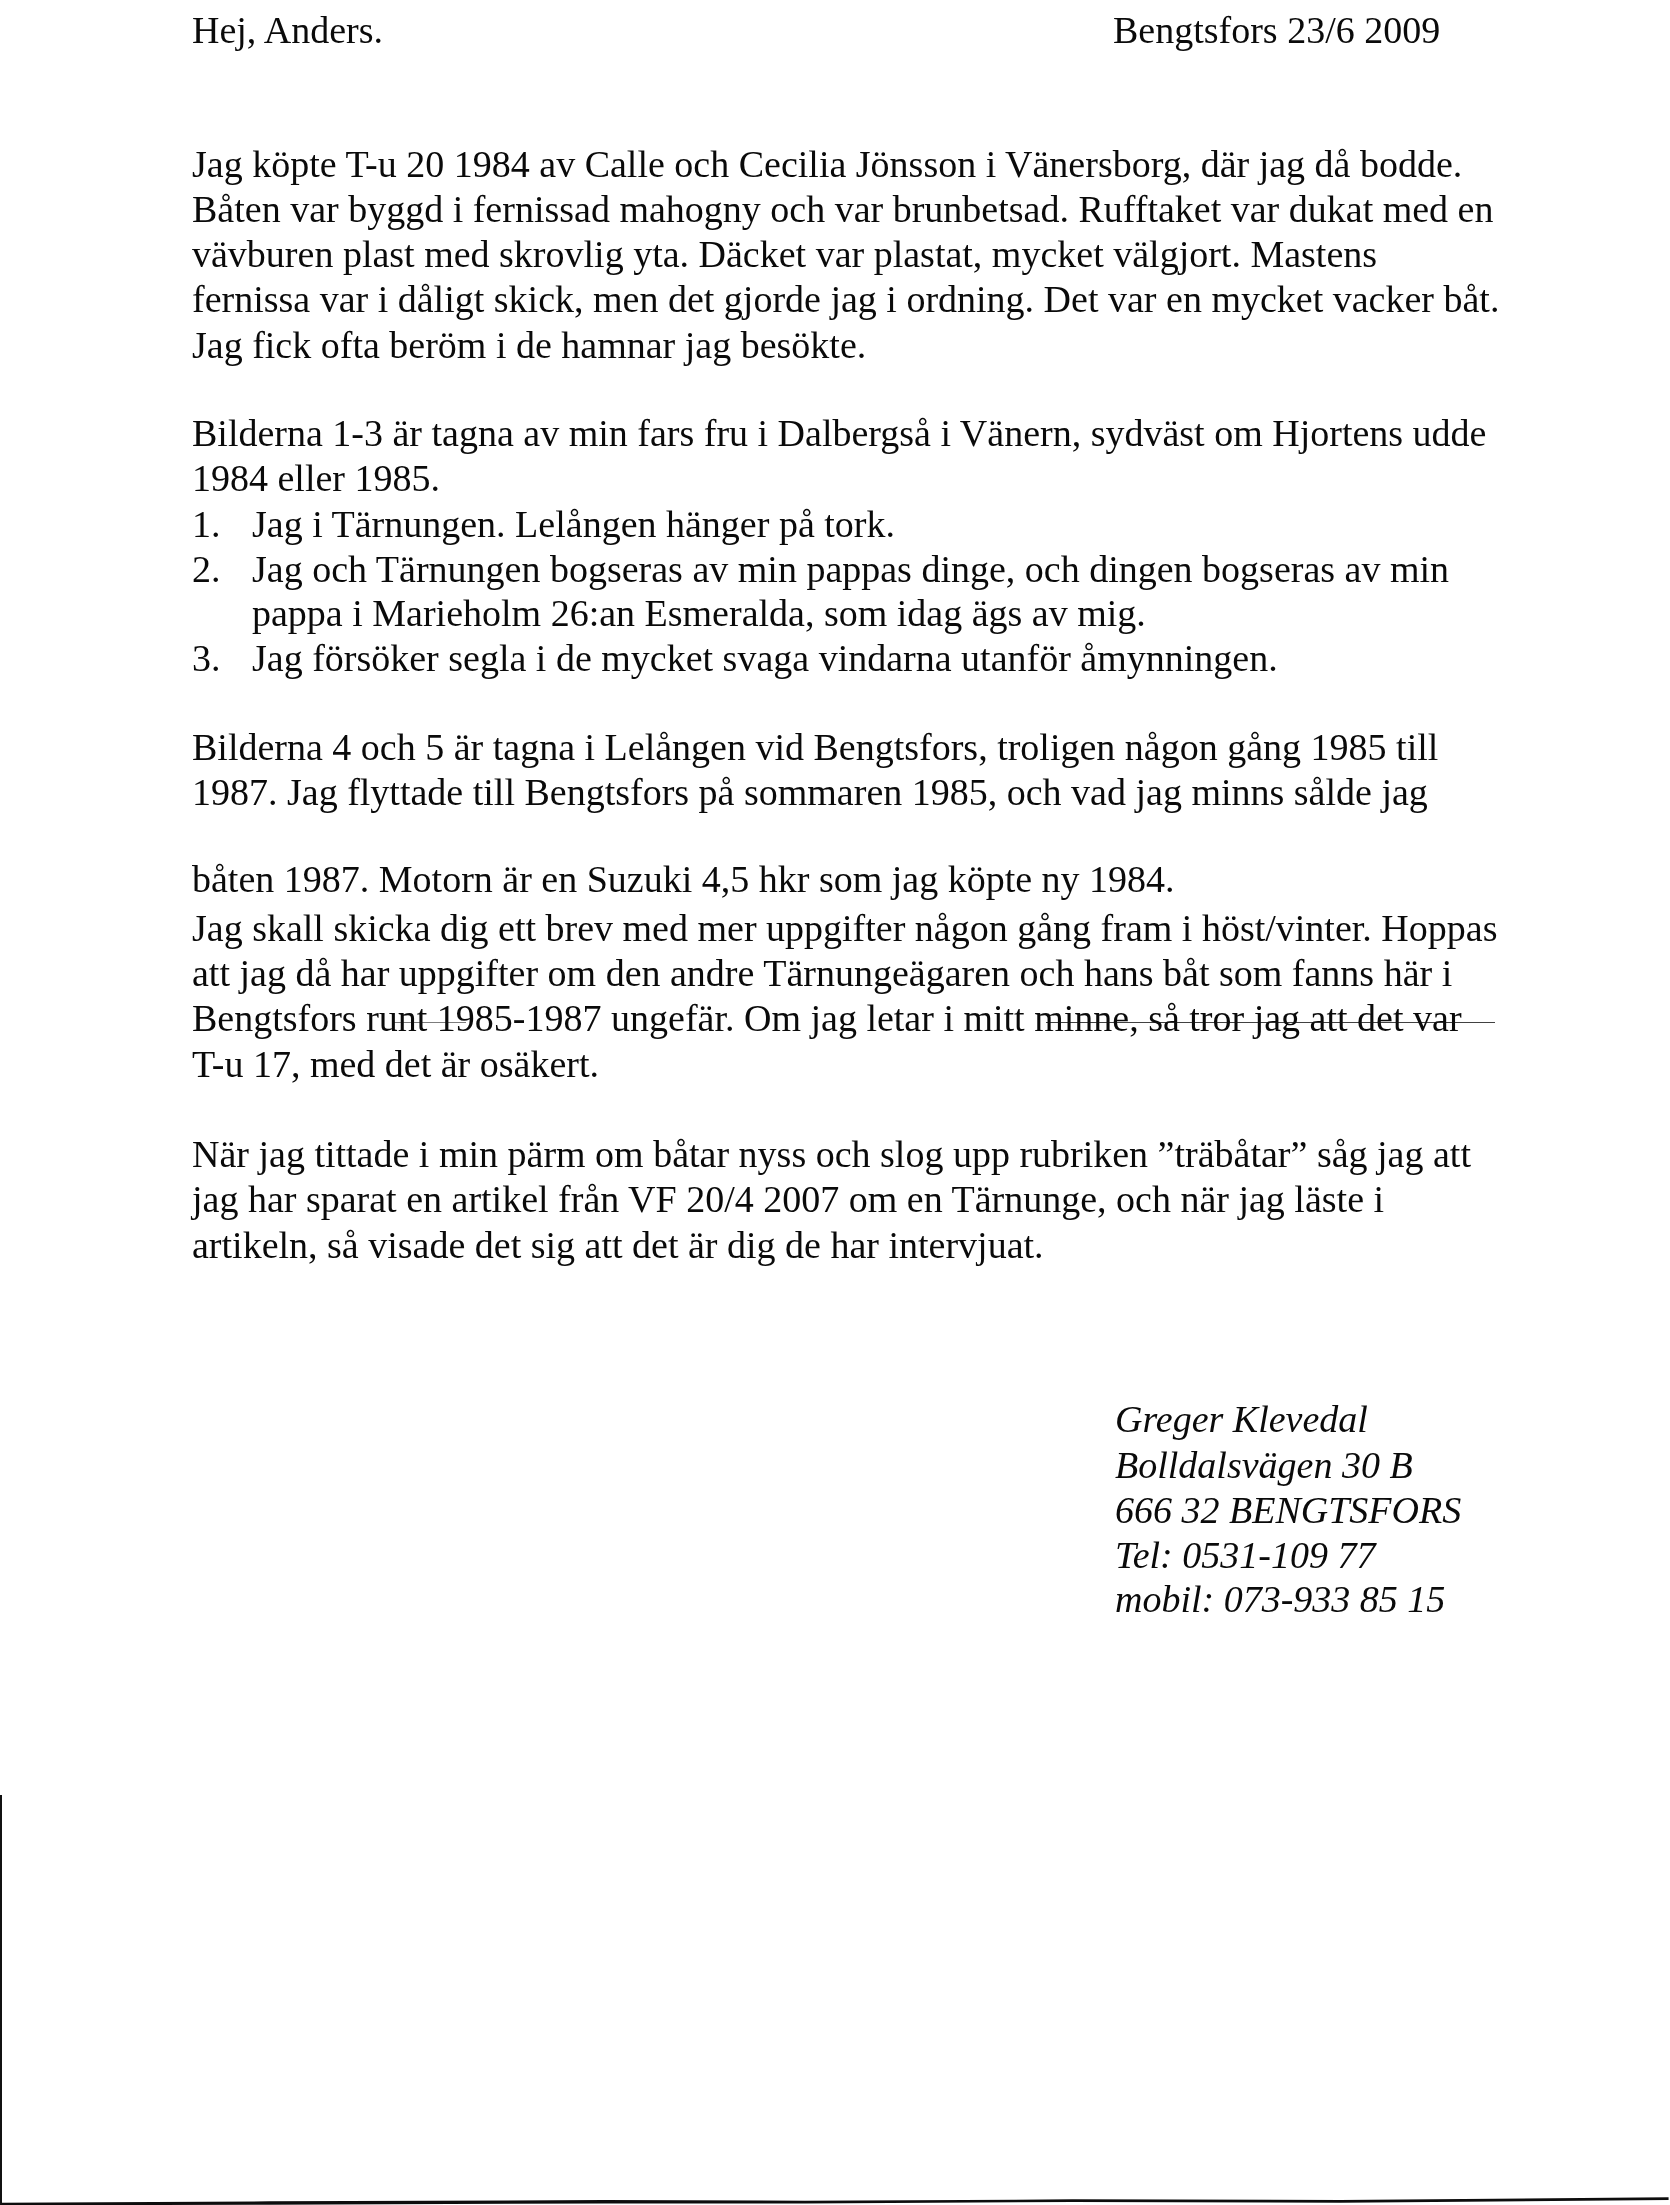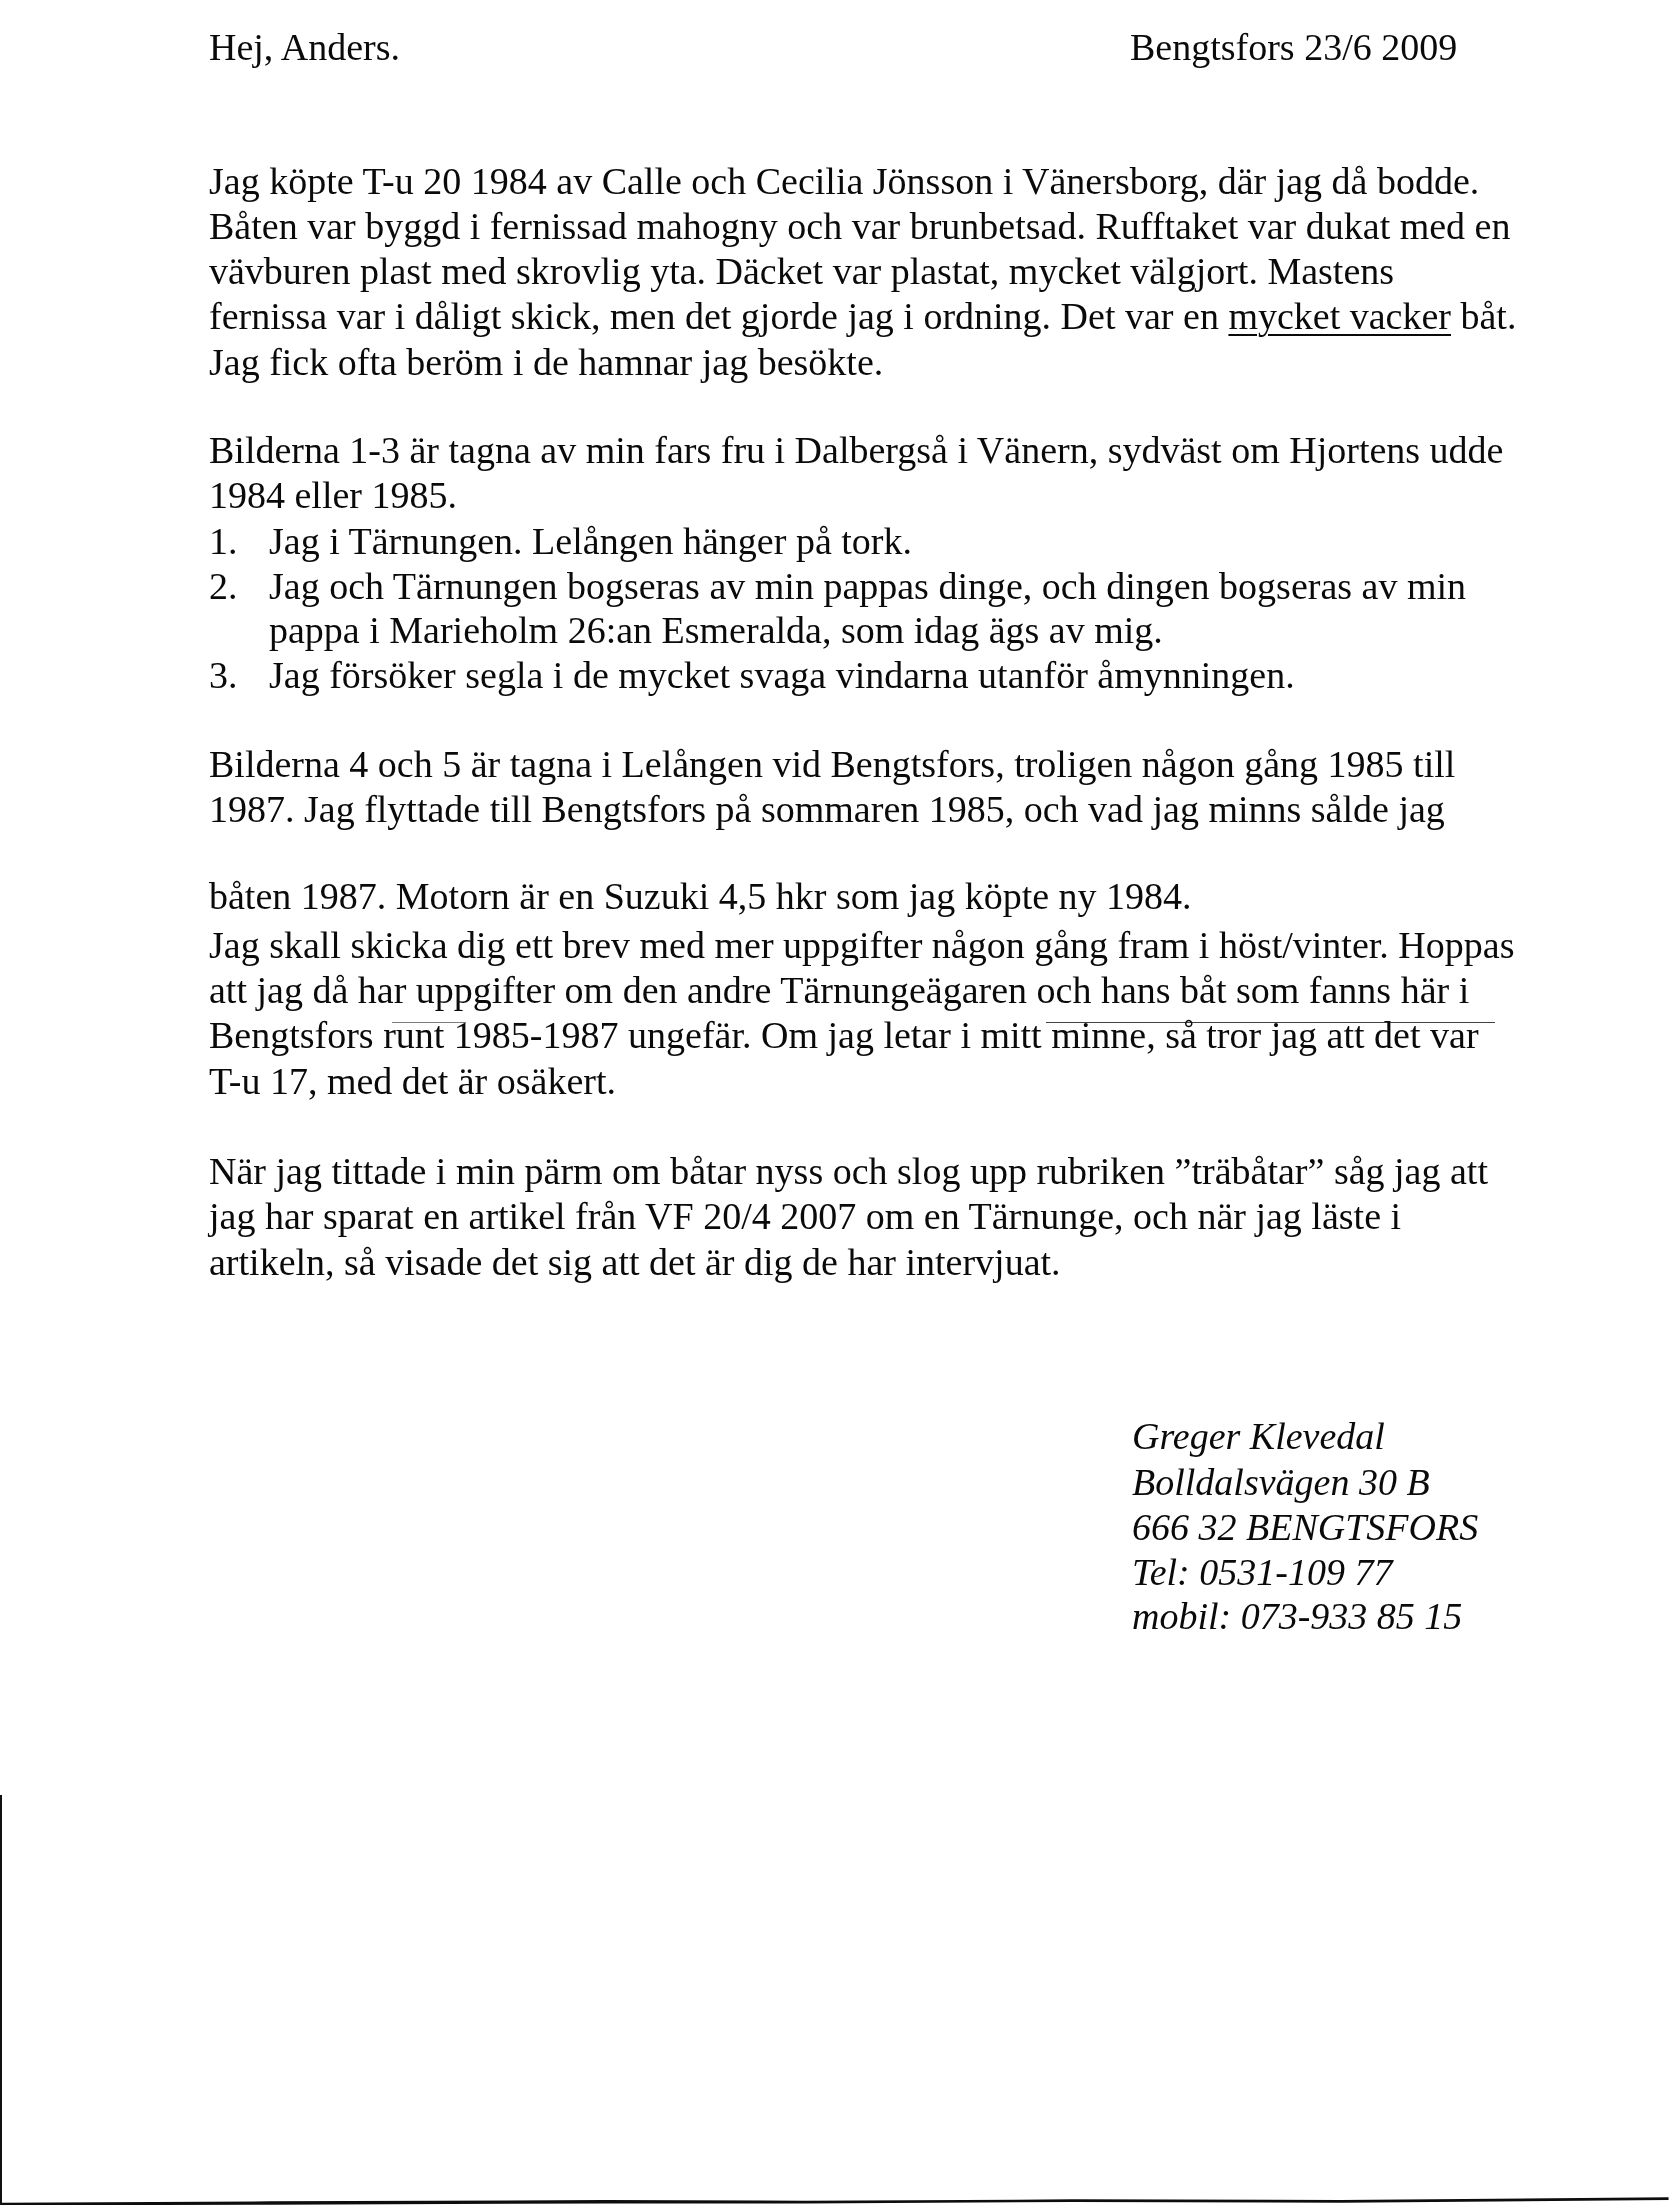--- a/index.html
+++ b/index.html
@@ -10,28 +10,28 @@
       background: #ffffff;
       overflow: hidden;
       font-family: "Liberation Serif", "DejaVu Serif", serif;
       font-size: 38px;
       line-height: 38px;
       color: #0a0a0a;
     }
     .ln {
       position: absolute;
       white-space: pre;
-      margin: 17px;
+      margin: 0;
     }
     .left { left: 192px; }
     .list-num { left: 192px; }
     .list-text { left: 252px; }
     .sig { left: 1115px; font-style: italic; }
     .date { left: 1113px; text-align: center; }
-    .u { text-decoration: underline; text-decoration-thickness: 2px; text-underline-offset: 5.4px; }
+    .u { text-decoration-thickness: 2px; text-underline-offset: 5.4px; }
     .artifact {
       position: absolute;
       background: #111111;
     }
   </style>
 </head>
 <body>
 
 <div id="page">
 

